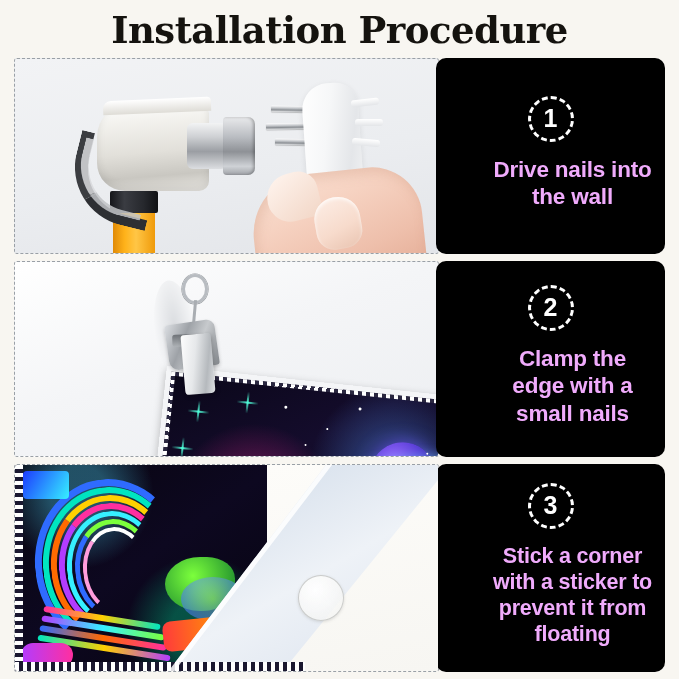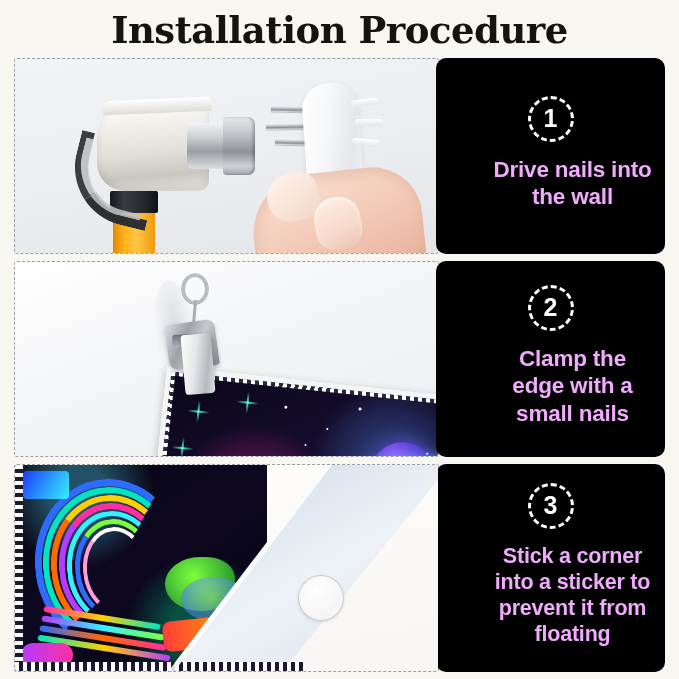--- a/index.html
+++ b/index.html
@@ -550,15 +550,15 @@
       <div class="stitch-bottom-3"></div>
     </div>
 
     <div class="fold"></div>
     <div class="fold-edge"></div>
     <div class="sticker"></div>
   </div>
 
   <div class="step-card">
     <div class="step-badge">3</div>
-    <div class="step-text" id="step-text-3">Stick a corner into a sticker to prevent it from floating</div>
+    <div class="step-text" id="step-text-3">Stick a corner with a sticker to prevent it from floating</div>
   </div>
 </div>
 
 </body></html>

